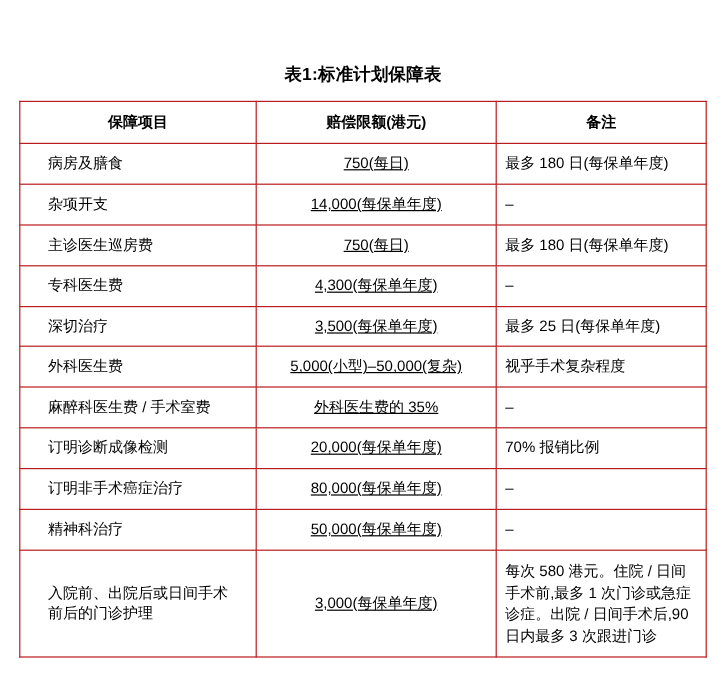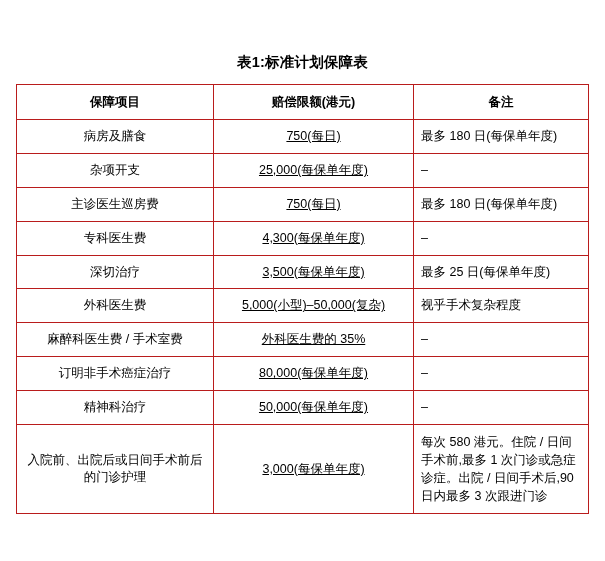--- a/index.html
+++ b/index.html
@@ -46,22 +46,22 @@
     text-align: center;
     font-weight: bold;
     padding: 6px 4px;
     height: 22px;
   }
   col.c-item { width: 197px; }
   col.c-limit { width: 200px; }
   col.c-remark { width: 175px; }
 
   td.cell-item {
-    text-align: center;
-    padding: 8px 5px;
+    text-align: left;
+    padding: 8px 23px;
   }
   td.cell-limit {
     text-align: center;
     padding: 8px 9px;
     text-decoration: underline;
   }
   td.cell-remark {
     text-align: left;
     padding: 8px 7px;
   }
@@ -95,21 +95,21 @@
       </tr>
     </thead>
     <tbody>
       <tr>
         <td class="cell-item">病房及膳食</td>
         <td class="cell-limit">750(每日)</td>
         <td class="cell-remark">最多 180 日(每保单年度)</td>
       </tr>
       <tr>
         <td class="cell-item">杂项开支</td>
-        <td class="cell-limit">25,000(每保单年度)</td>
+        <td class="cell-limit">14,000(每保单年度)</td>
         <td class="cell-remark">–</td>
       </tr>
       <tr>
         <td class="cell-item">主诊医生巡房费</td>
         <td class="cell-limit">750(每日)</td>
         <td class="cell-remark">最多 180 日(每保单年度)</td>
       </tr>
       <tr>
         <td class="cell-item">专科医生费</td>
         <td class="cell-limit">4,300(每保单年度)</td>
@@ -124,20 +124,25 @@
         <td class="cell-item">外科医生费</td>
         <td class="cell-limit">5,000(小型)–50,000(复杂)</td>
         <td class="cell-remark">视乎手术复杂程度</td>
       </tr>
       <tr>
         <td class="cell-item">麻醉科医生费 / 手术室费</td>
         <td class="cell-limit">外科医生费的 35%</td>
         <td class="cell-remark">–</td>
       </tr>
       <tr>
+        <td class="cell-item">订明诊断成像检测</td>
+        <td class="cell-limit">20,000(每保单年度)</td>
+        <td class="cell-remark">70% 报销比例</td>
+      </tr>
+      <tr>
         <td class="cell-item">订明非手术癌症治疗</td>
         <td class="cell-limit">80,000(每保单年度)</td>
         <td class="cell-remark">–</td>
       </tr>
       <tr>
         <td class="cell-item">精神科治疗</td>
         <td class="cell-limit">50,000(每保单年度)</td>
         <td class="cell-remark">–</td>
       </tr>
       <tr class="row-tall">

